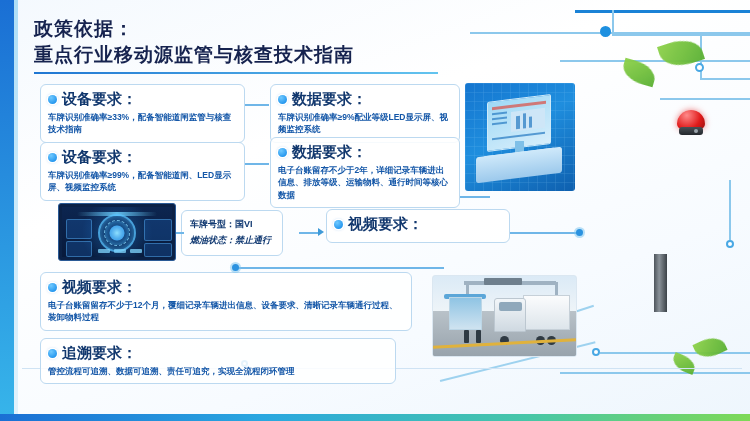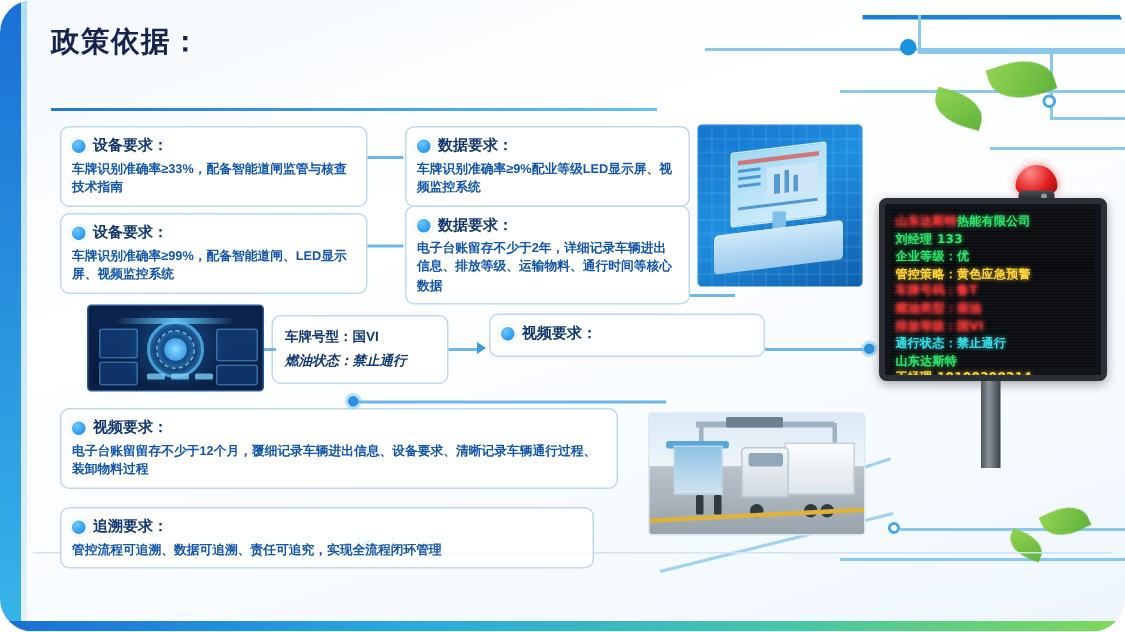--- a/index.html
+++ b/index.html
@@ -3,21 +3,21 @@
 <meta charset="utf-8">
 <style>
   * { margin:0; padding:0; box-sizing:border-box; }
   html,body { width:750px; height:421px; overflow:hidden; }
   body {
     font-family:"Liberation Sans","DejaVu Sans",sans-serif;
     background:#ffffff;
     position:relative;
   }
   .slide { position:absolute; inset:0; width:750px; height:421px; overflow:hidden;
-    background:linear-gradient(160deg,#f4f9fe 0%,#ffffff 35%,#f7fbff 70%,#eef6fd 100%);border-radius:22px; }
+    background:linear-gradient(160deg,#f4f9fe 0%,#ffffff 35%,#f7fbff 70%,#eef6fd 100%); }
 
   
   .deco { position:absolute; inset:0; pointer-events:none; }
 
   
   .left-bar { position:absolute; left:0; top:0; width:14px; height:421px;
      background:linear-gradient(180deg,#1a6fd4,#37b5ea); }
   .left-bar2 { position:absolute; left:14px; top:0; width:4px; height:421px;
      background:linear-gradient(180deg,#8fd3f4,#d8eefb); opacity:.7; }
 
@@ -34,21 +34,21 @@
   .h-underline { position:absolute; left:34px; top:72px; width:404px; height:2px;
      background:linear-gradient(90deg,#1f76d2,#63c4ef); }
 
   
   .card { position:absolute; background:rgba(255,255,255,.86);
      border:1px solid #bcd9f0; border-radius:6px; padding:5px 7px 6px 7px; }
   .card-title { display:flex; align-items:center; gap:5px; margin-bottom:2px; }
   .dot { width:9px; height:9px; border-radius:50%;
      background:radial-gradient(circle at 35% 30%,#6fc9ff,#0a84e8);
      box-shadow:0 0 0 1.5px #ffffff,0 0 3px rgba(20,120,220,.7); flex:none; }
-  .t-label { font-size:10px; font-weight:bold; color:#12386e; white-space:nowrap; }
+  .t-label { font-size:15px; font-weight:bold; color:#12386e; white-space:nowrap; }
   .c-body { font-size:8.5px; color:#1457a8; line-height:1.45; font-weight:bold; }
 
   
   .conn { position:absolute; background:#6fb6e8; height:1.5px; }
   .arrow { position:absolute; width:0; height:0;
      border-top:4px solid transparent; border-bottom:4px solid transparent;
      border-left:6px solid #3f9ad8; }
   .node { position:absolute; width:7px; height:7px; border-radius:50%;
      background:#2b92e0; box-shadow:0 0 0 2px rgba(120,195,240,.5); }
 
@@ -186,20 +186,21 @@
     <div class="leaf" style="left:672px; top:356px; width:24px; height:15px; transform:rotate(22deg);"></div>
   </div>
 
   <div class="left-bar"></div>
   <div class="left-bar2"></div>
   <div class="bottom-strip"></div>
   <div class="hairline" style="top:368px;"></div>
 
   <div class="headings">
     <div class="h1">政策依据：</div>
+    <div class="h2">重点行业移动源监管与核查技术指南</div>
   </div>
   <div class="h-underline"></div>
 
   <div class="card" style="left:40px; top:84px; width:205px;">
     <div class="card-title">
       <span class="dot"></span>
       <span class="t-label">设备要求：</span>
     </div>
     <div class="c-body">车牌识别准确率≥33%，配备智能道闸监管与核查技术指南</div>
   </div>
@@ -244,21 +245,21 @@
   </div>
 
   <div class="card" style="left:40px; top:338px; width:356px;">
     <div class="card-title">
       <span class="dot"></span>
       <span class="t-label">追溯要求：</span>
     </div>
     <div class="c-body">管控流程可追溯、数据可追溯、责任可追究，实现全流程闭环管理</div>
   </div>
 
-  <div class="card" style="left:181px; top:210px; width:118px; padding:6px 8px;">
+  <div class="card" style="left:181px; top:210px; width:102px; padding:6px 8px;">
     <div class="c-body" style="font-size:9px; color:#123a72; line-height:1.75;">
       <span>车牌号型：</span><span>国VI</span>
     </div>
     <div class="c-body" style="font-size:9px; color:#123a72; line-height:1.75;font-style:italic;">
       <span>燃油状态：</span><span>禁止通行</span>
     </div>
   </div>
 
   <div class="conn" style="left:245px; top:104px; width:24px;"></div>
   <div class="conn" style="left:245px; top:163px; width:24px;"></div>
@@ -326,33 +327,17 @@
     <div class="wheel" style="left:80%;"></div>
     <div class="yellow-line"></div>
   </div>
 
   <div class="led-wrap">
     <div class="beacon">
       <div class="beacon-dome"></div>
       <div class="beacon-base"></div>
       <div class="beacon-dot"></div>
     </div>
-    <div class="led-board">
-      <div class="led-screen">
-        <div class="led-line">
-          <span class="lr blur">山东达斯特</span><span class="lg">热能有限公司</span>
-        </div>
-        <div class="led-line lg">刘经理  133</div>
-        <div class="led-line lg">企业等级：优</div>
-        <div class="led-line ly">管控策略：黄色应急预警</div>
-        <div class="led-line lr blur">车牌号码：鲁T</div>
-        <div class="led-line lr blur">燃油类型：柴油</div>
-        <div class="led-line lr blur">排放等级：国VI</div>
-        <div class="led-line lc">通行状态：禁止通行</div>
-        <div class="led-line lg">山东达斯特</div>
-        <div class="led-line ly">王经理  18100398214</div>
-      </div>
-    </div>
     <div class="pole"></div>
   </div>
 
 
 </div>
 
 </body></html>

